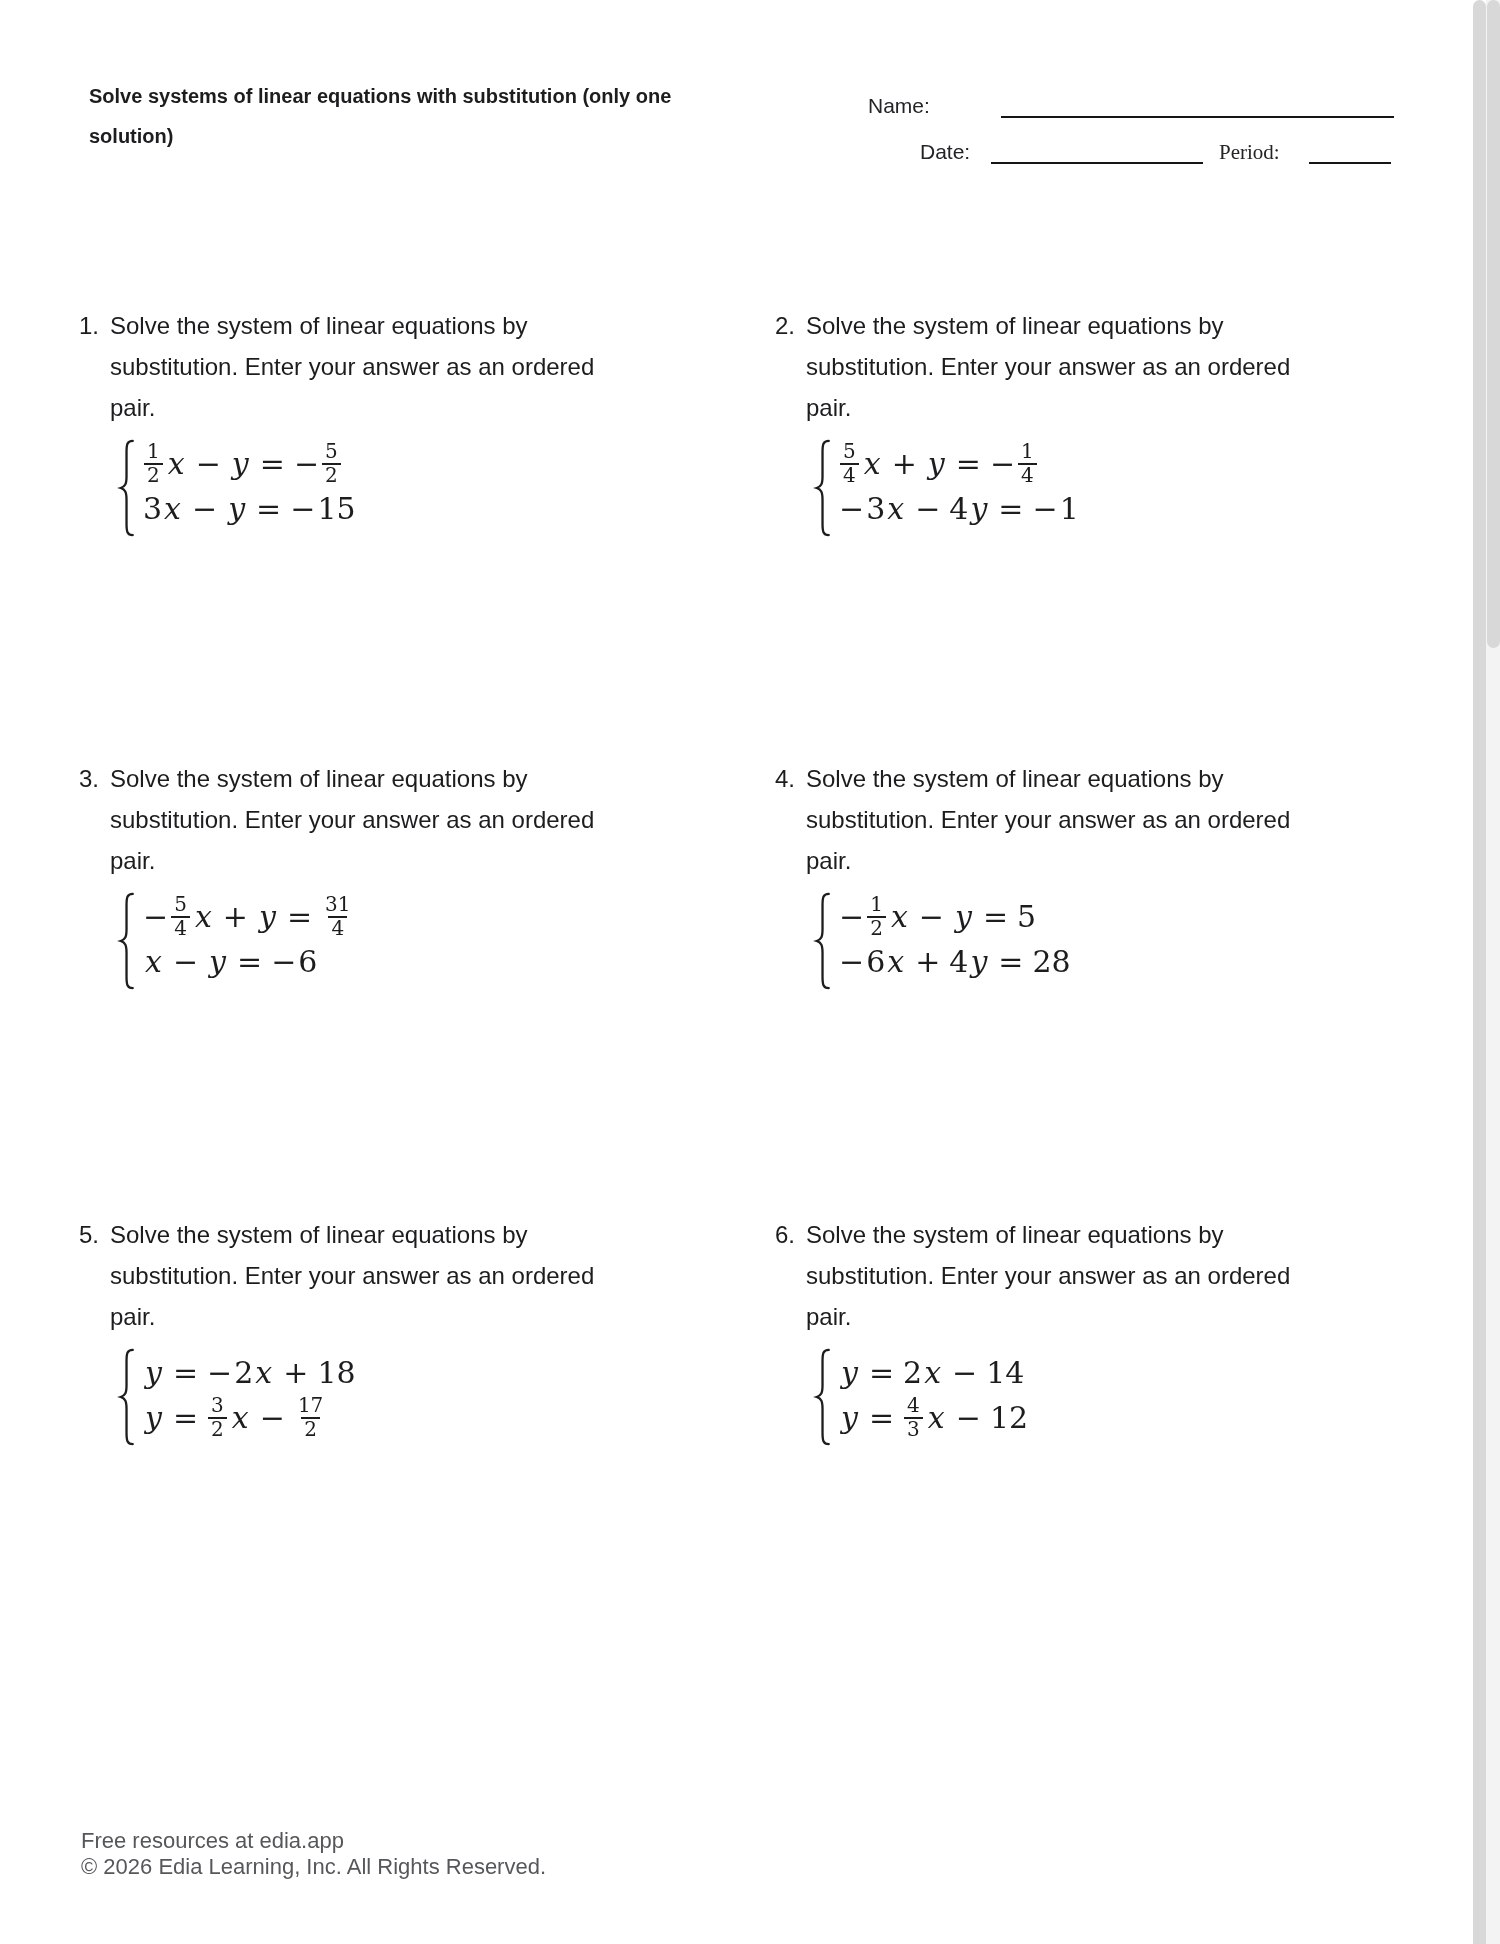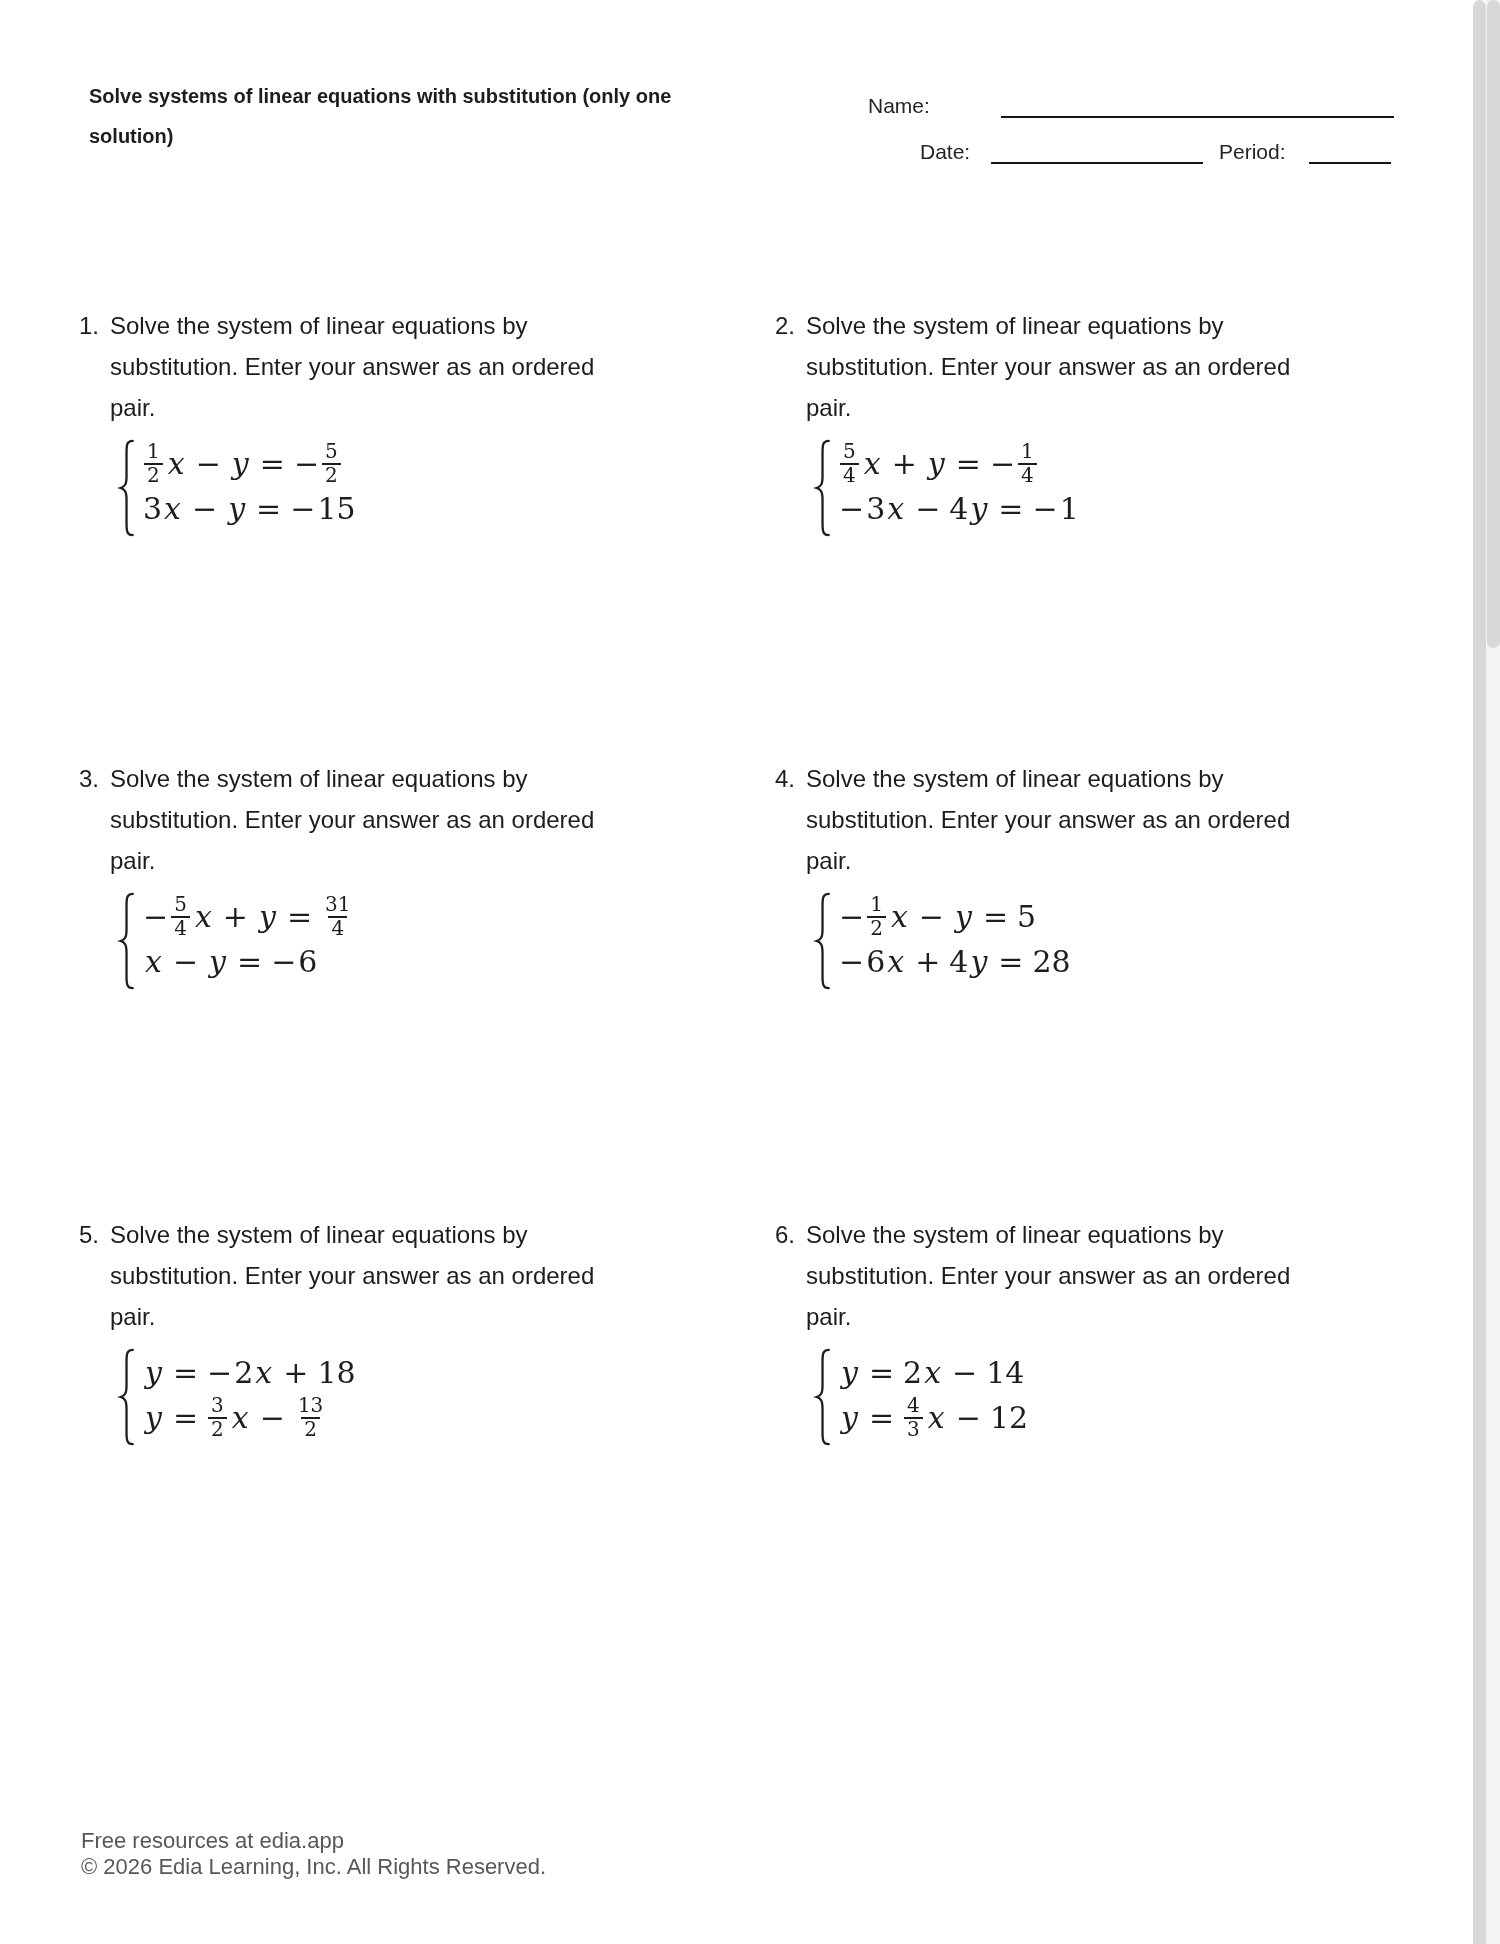--- a/index.html
+++ b/index.html
@@ -50,21 +50,21 @@
     <div class="title-line">Solve systems of linear equations with substitution (only one</div>
     <div class="title-line">solution)</div>
   </div>
 
   <span class="hdr-label" style="left:868px;top:94px;">Name:</span>
   <div class="blank-line" style="left:1001px;top:116px;width:393px;"></div>
 
   <span class="hdr-label" style="left:920px;top:140px;">Date:</span>
   <div class="blank-line" style="left:991px;top:162px;width:212px;"></div>
 
-  <span class="hdr-label" style="left:1219px;top:140px;">Period:</span>
+  <span class="hdr-label" style="left:1219px;top:140px;font-family:Liberation Serif, serif;">Period:</span>
   <div class="blank-line" style="left:1309px;top:162px;width:82px;"></div>
 
   <div class="problem" style="left:79px;top:305px;">
     <span class="p-num">1.</span>
     <div class="p-line">Solve the system of linear equations by</div>
     <div class="p-line">substitution. Enter your answer as an ordered</div>
     <div class="p-line">pair.</div>
     <div class="p-eq">
       <svg class="brace" viewBox="0 0 22 104">
         <path d="M17 3 C11 3 10.5 7 10.5 15 L10.5 40 C10.5 48 9 50.5 4.5 52 C9 53.5 10.5 56 10.5 64 L10.5 89 C10.5 97 11 101 17 101" fill="none" stroke="#1d1d1f" stroke-width="2.4" stroke-linecap="round"></path>
@@ -233,21 +233,21 @@
         <div class="eqrow">
             <span class="t-var">y</span>
             <span class="t-op">=</span>
             <span class="frac">
               <span class="fn">3</span>
               <span class="fd">2</span>
             </span>
             <span class="t-var">x</span>
             <span class="t-op">−</span>
             <span class="frac">
-              <span class="fn">13</span>
+              <span class="fn">17</span>
               <span class="fd">2</span>
             </span>
           </div>
       </div>
     </div>
   </div>
 
   <div class="problem" style="left:775px;top:1214px;">
     <span class="p-num">6.</span>
     <div class="p-line">Solve the system of linear equations by</div>

